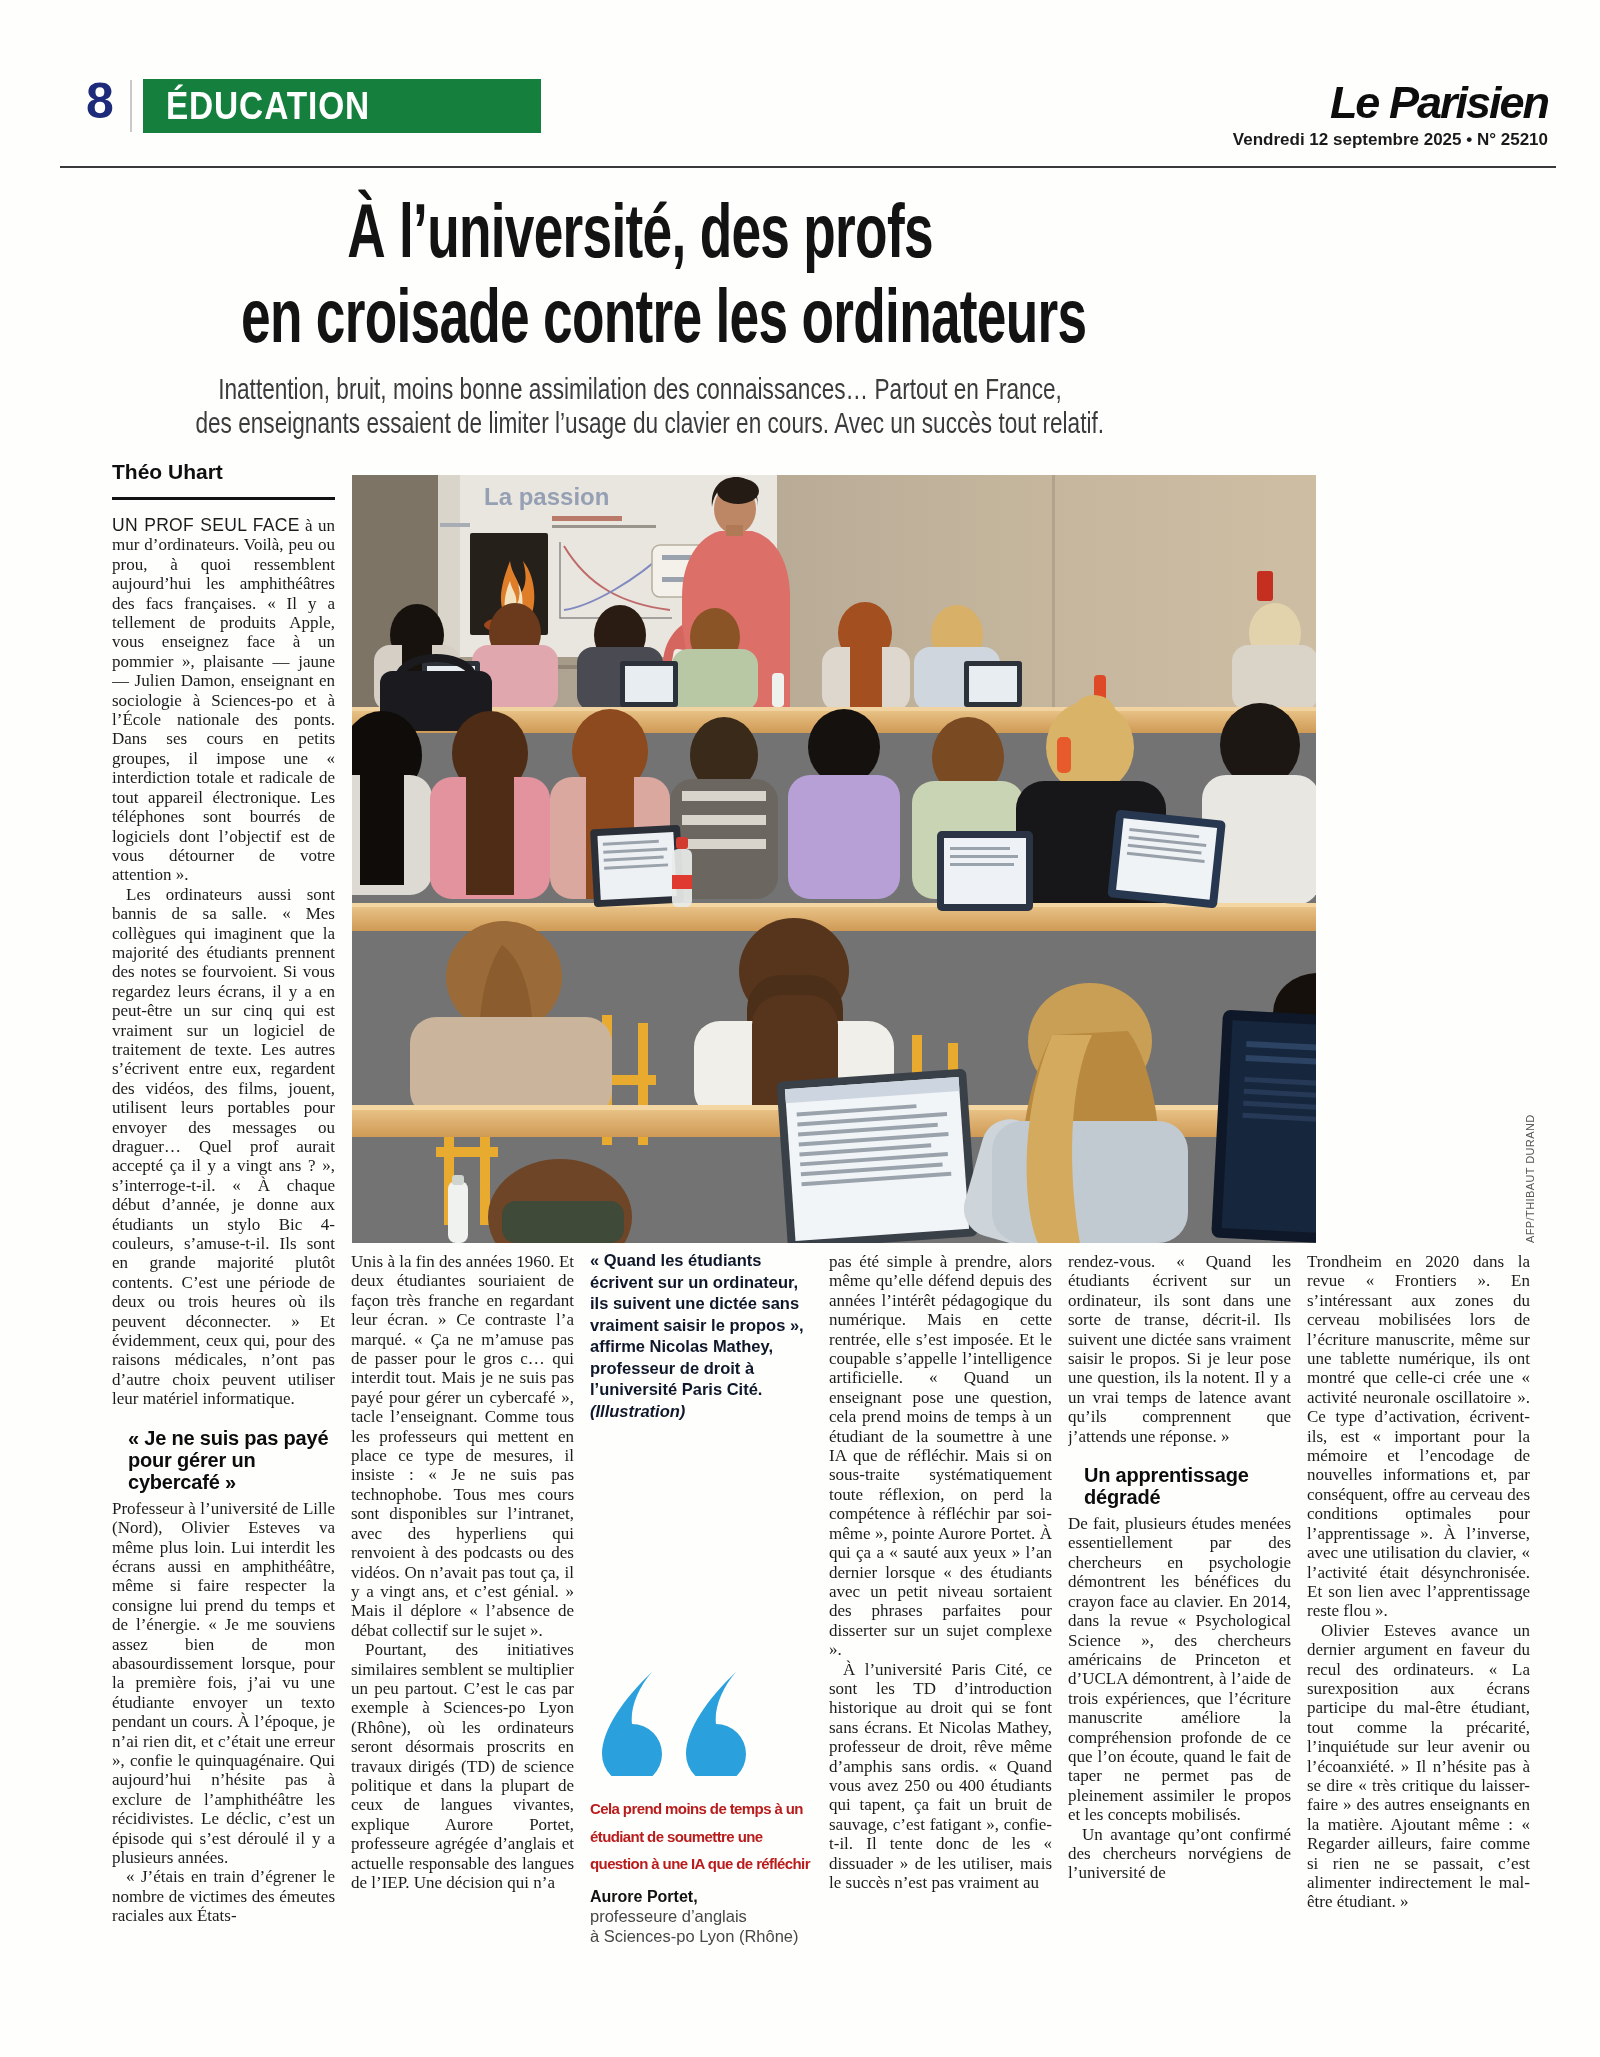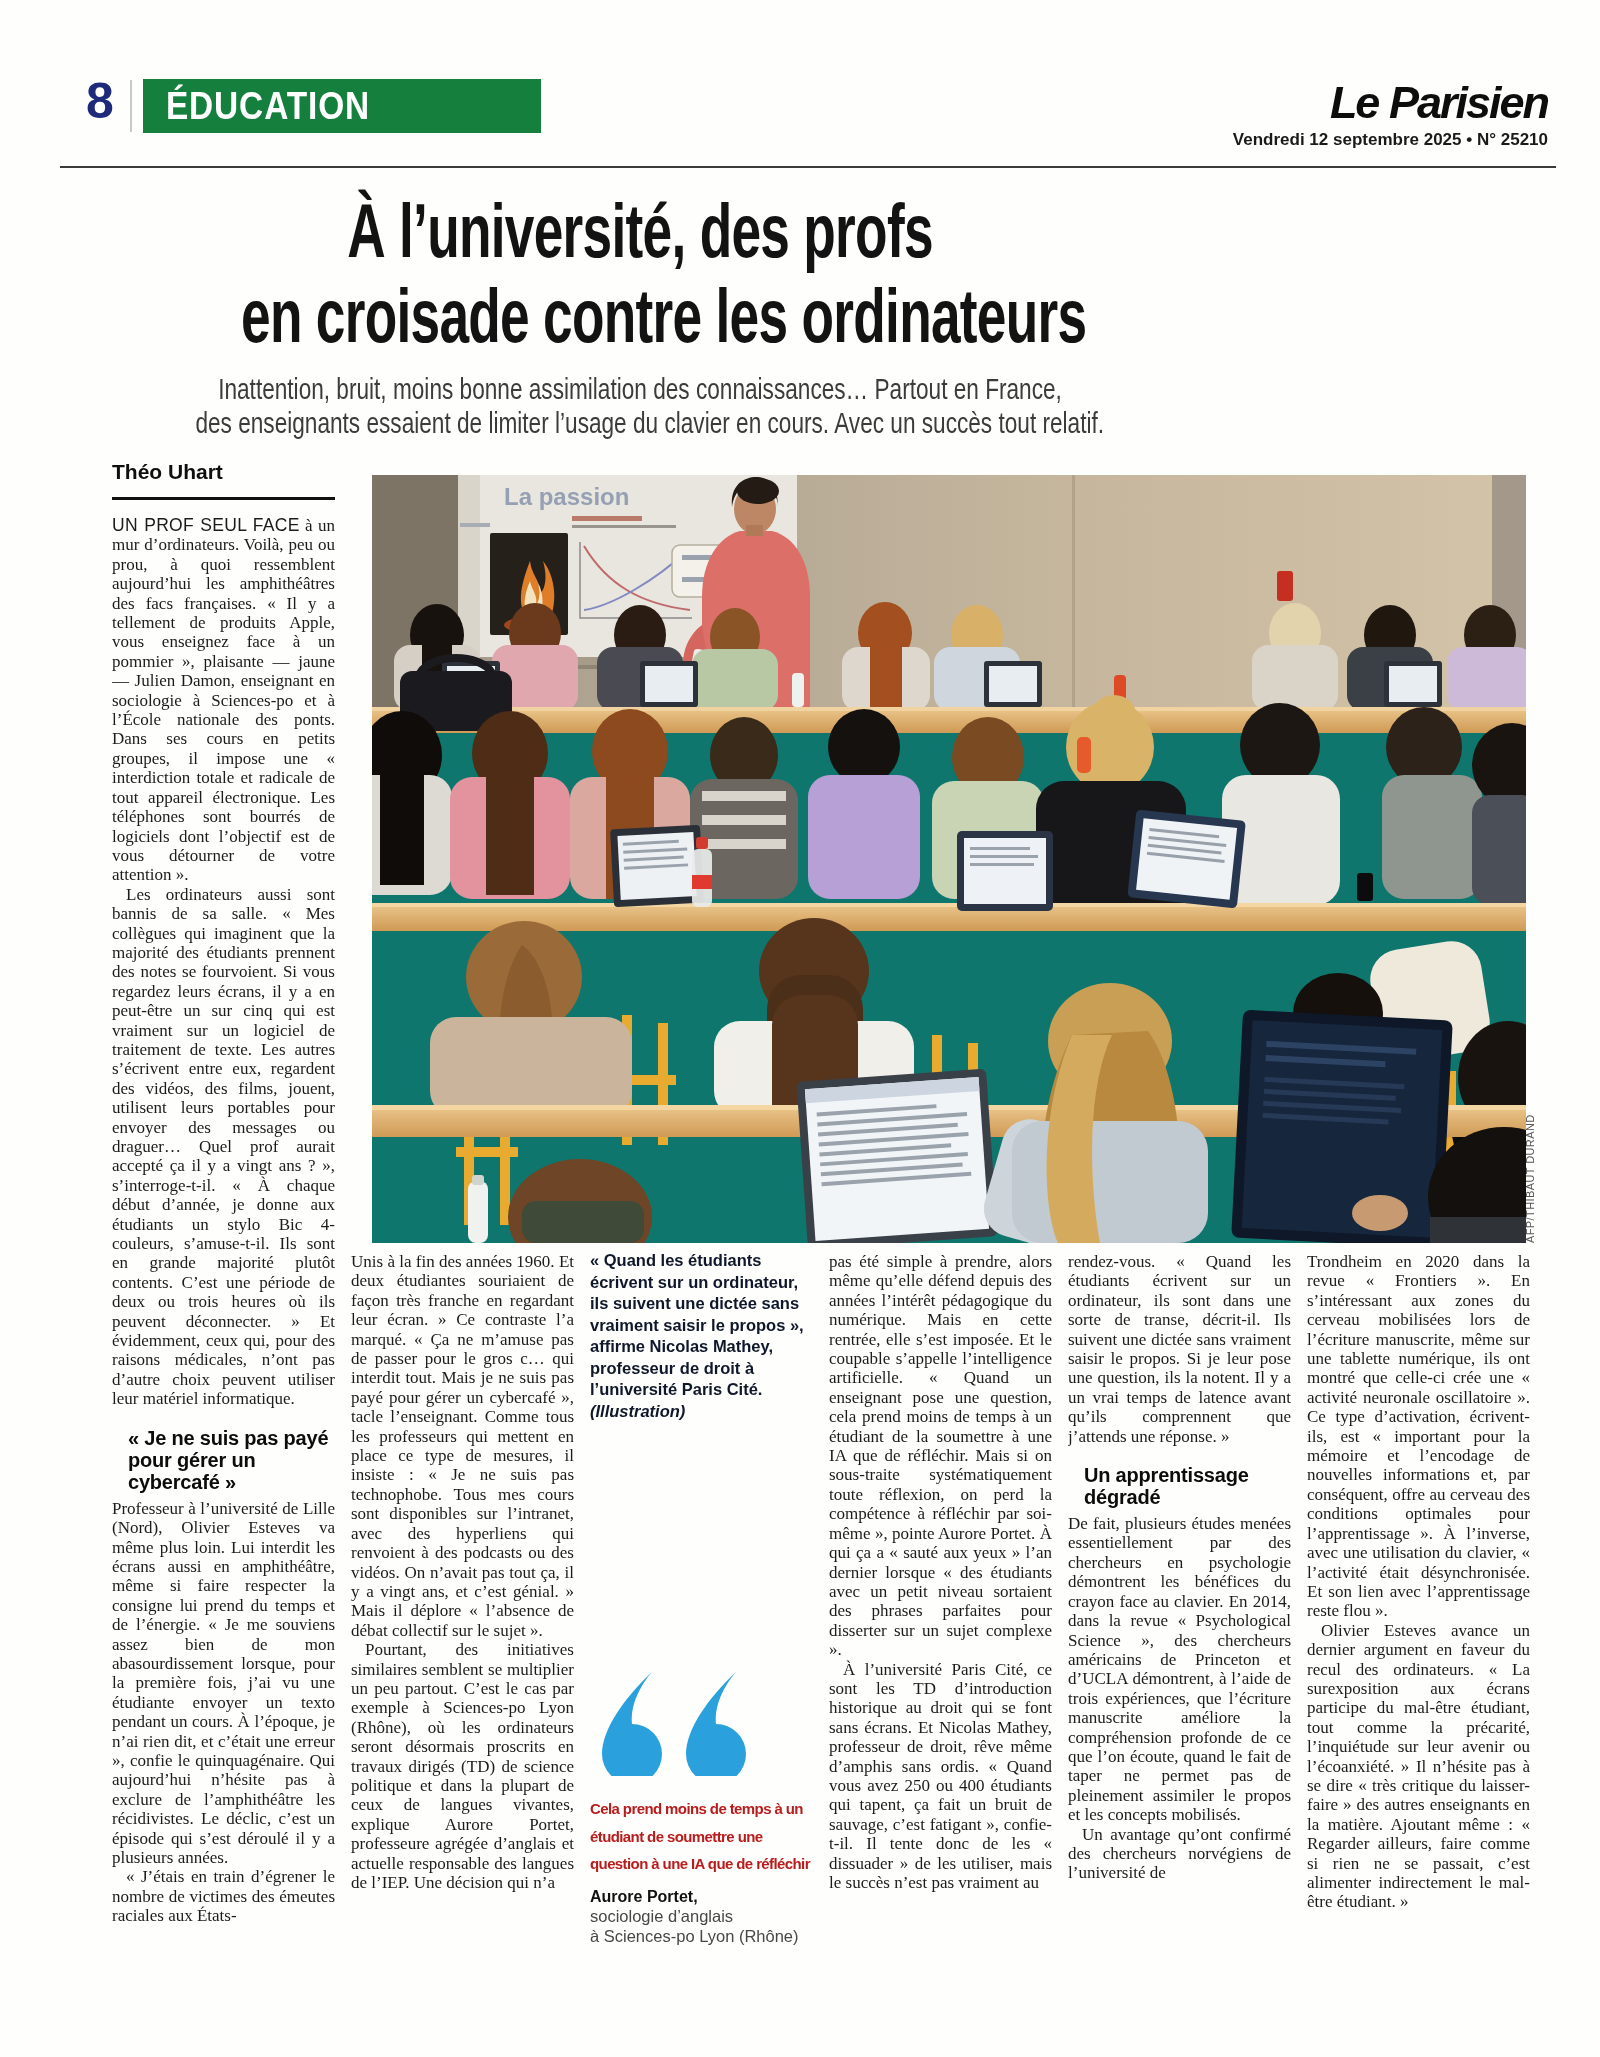--- a/index.html
+++ b/index.html
@@ -33,21 +33,21 @@
   .col1{left:112px;top:516px;height:1541px;}
   .col2{left:351px;top:1252px;height:805px;}
   .col4{left:829px;top:1252px;height:805px;}
   .col5{left:1068px;top:1252px;height:805px;}
   .col6{left:1307px;top:1252px;height:805px;}
   .lead-in{font-family:"Liberation Sans",sans-serif;font-weight:normal;font-size:17.5px;letter-spacing:.3px;}
   .subhead{font-family:"Liberation Sans",sans-serif;font-weight:bold;font-size:20px;line-height:22px;
            color:#0c0c0c;margin:18px 0 6px 16px;text-align:left;letter-spacing:-.2px;}
   .subhead + p{text-indent:0;}
   
-  .photo{position:absolute;left:352px;top:475px;width:1154px;height:768px;overflow:hidden;background:#0f766e;margin-left:20px;}
+  .photo{position:absolute;left:352px;top:475px;width:964px;height:768px;overflow:hidden;background:#737373;}
   .photo svg{display:block;}
   .credit{position:absolute;left:1524px;top:1243px;transform:rotate(-90deg);transform-origin:0 0;
           font-size:11px;color:#555;letter-spacing:.4px;white-space:nowrap;}
   
   .caption{position:absolute;left:590px;top:1250px;width:226px;font-size:16.5px;line-height:21.5px;
            font-weight:bold;color:#0f172a;text-align:left;}
   .caption .note{font-style:italic;}
   .pullquote{position:absolute;left:590px;top:1672px;width:232px;}
   .pq-text{font-weight:bold;font-size:15px;line-height:27.5px;letter-spacing:-.6px;color:#b91c1c;margin-top:15px;}
   .pq-author{margin-top:10px;font-size:16px;font-weight:bold;color:#111;}
@@ -402,21 +402,21 @@
   </div>
 
   <div class="pullquote">
     <svg width="160" height="104" viewBox="0 0 160 104">
       <path d="M62,0 C34,26 12,58 12,82 a30,30 0 1 0 30,-30 c-2,-16 6,-36 20,-52 Z" fill="#2aa1dd"></path>
       <path d="M146,0 C118,26 96,58 96,82 a30,30 0 1 0 30,-30 c-2,-16 6,-36 20,-52 Z" fill="#2aa1dd"></path>
     </svg>
     <div class="pq-text">Cela prend moins de temps à un étudiant de soumettre une question à une IA que de réfléchir</div>
     <div class="pq-author">Aurore Portet,</div>
     <div class="pq-role">
-      <div>sociologie d’anglais</div>
+      <div>professeure d’anglais</div>
       <div>à Sciences-po Lyon (Rhône)</div>
     </div>
   </div>
 
   <div class="col col2">
     <p>Unis à la fin des années 1960. Et deux étudiantes souriaient de façon très franche en regardant leur écran. » Ce contraste l’a marqué. « Ça ne m’amuse pas de passer pour le gros c… qui interdit tout. Mais je ne suis pas payé pour gérer un cybercafé », tacle l’enseignant. Comme tous les professeurs qui mettent en place ce type de mesures, il insiste : « Je ne suis pas technophobe. Tous mes cours sont disponibles sur l’intranet, avec des hyperliens qui renvoient à des podcasts ou des vidéos. On n’avait pas tout ça, il y a vingt ans, et c’est génial. » Mais il déplore « l’absence de débat collectif sur le sujet ».</p>
     <p>Pourtant, des initiatives similaires semblent se multiplier un peu partout. C’est le cas par exemple à Sciences-po Lyon (Rhône), où les ordinateurs seront désormais proscrits en travaux dirigés (TD) de science politique et dans la plupart de ceux de langues vivantes, explique Aurore Portet, professeure agrégée d’anglais et actuelle responsable des langues de l’IEP. Une décision qui n’a</p>
   </div>
 
   <div class="col col4">

